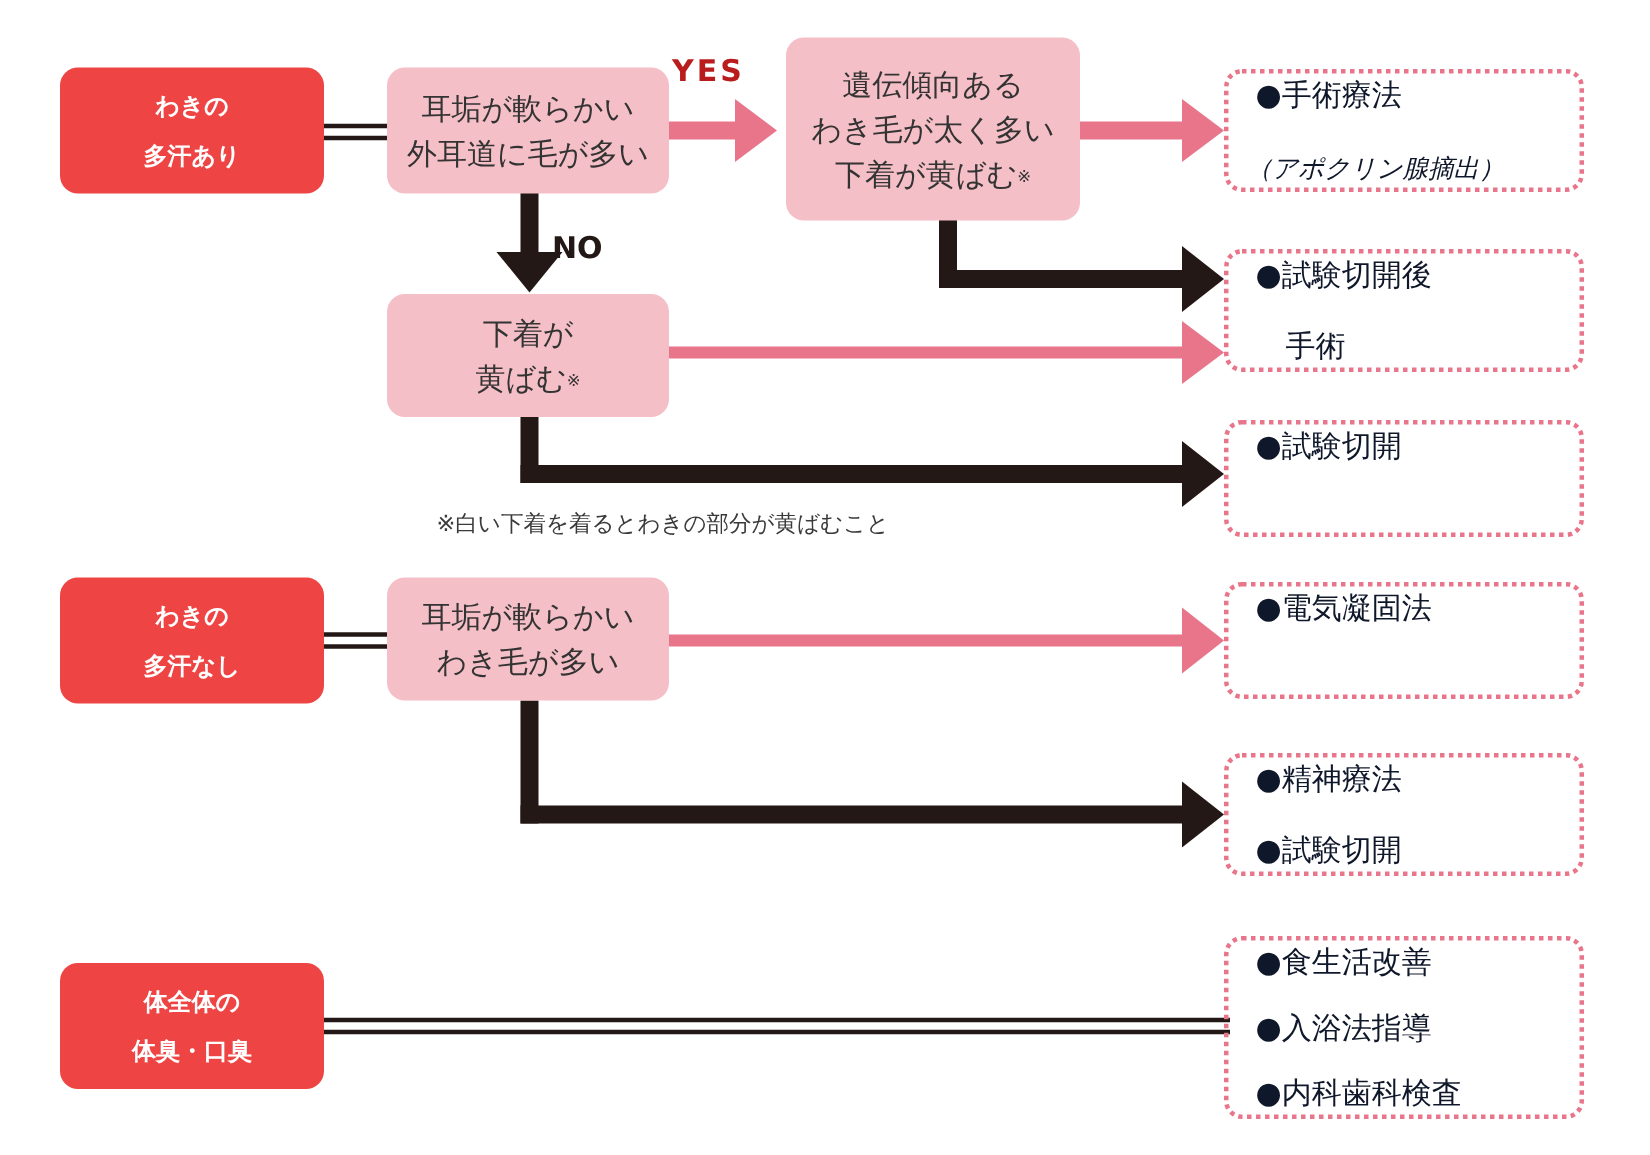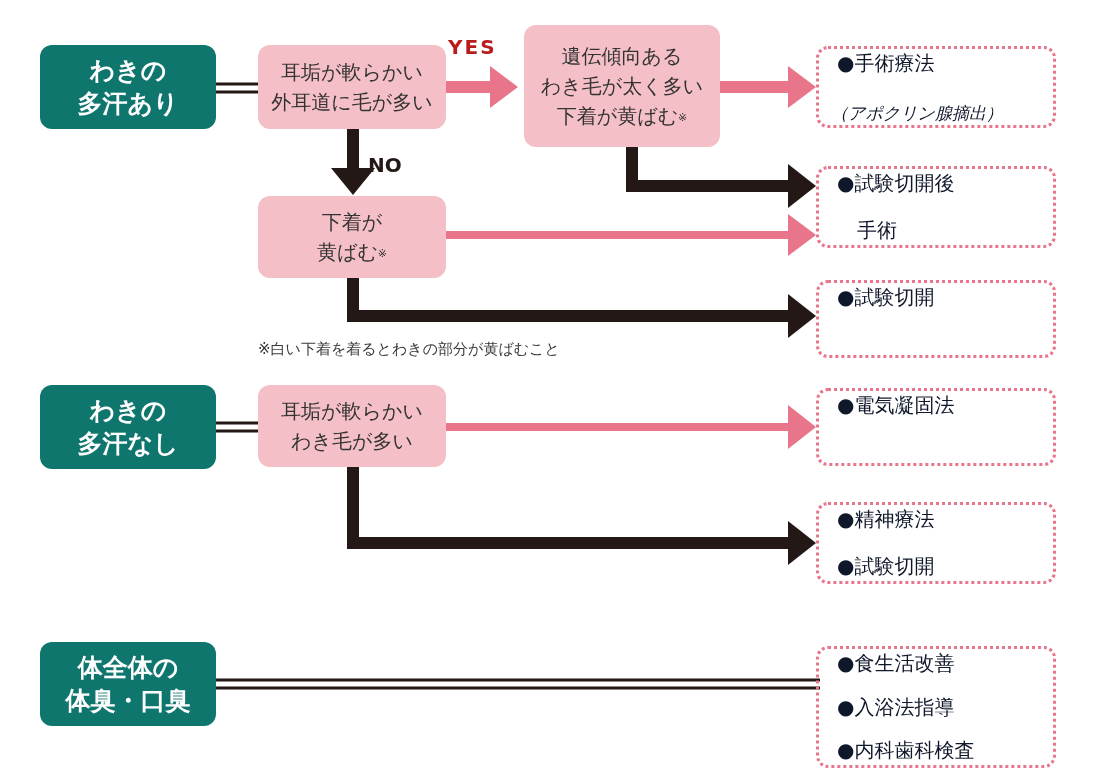--- a/index.html
+++ b/index.html
@@ -1,33 +1,33 @@
 <!DOCTYPE html>
 <html><head>
   <meta charset="utf-8">
   <style>
     html, body { margin: 0; padding: 0; background: #ffffff; }
     body { width: 1100px; height: 770px; position: relative; overflow: hidden;
            font-family: "DejaVu Sans", sans-serif; color: #3a3a3a; }
     svg.lines { position: absolute; left: 0; top: 0; width: 1100px; height: 770px; }
-    .dark-box { position: absolute; background: #0f766e; color: #ffffff; border-radius: 12px;
+    .dark-box { position: absolute; background: #ef4444; color: #ffffff; border-radius: 12px;
                 display: flex; flex-direction: column; align-items: center; justify-content: center;
-                font-weight: bold; font-size: 25px; line-height: 33px; text-align: center; }
+                font-weight: bold; font-size: 16px; line-height: 33px; text-align: center; }
     .pink-box { position: absolute; background: #f5bfc7; border-radius: 12px;
                 display: flex; flex-direction: column; align-items: center; justify-content: center;
                 font-size: 20px; line-height: 30px; text-align: center; color: #333; }
     .result-box { position: absolute; border: 3px dotted #e8758a; border-radius: 12px;
                   display: flex; flex-direction: column; justify-content: space-between;
                   font-size: 20px; line-height: 29px; color: #0f172a; padding-left: 18px; box-sizing: border-box; }
     .result-box .sub { font-size: 17px; line-height: 24px; margin-left: -6px; font-style: italic; }
     .sup { font-size: 11px; vertical-align: top; position: relative; top: 2px; }
     .label { position: absolute; font-weight: bold; font-size: 20px; }
     .yes { color: #b91c1c; letter-spacing: 2px; }
     .no { color: #231815; }
-    .note { position: absolute; font-size: 15px; color: #3a3a3a; }
+    .note { position: absolute; font-size: 15px; color: #3a3a3a; margin-left: 33px; }
   </style>
 </head>
 <body>
 
 <svg class="lines" viewBox="0 0 1100 770">
 
   <g>
     <line x1="215" y1="84" x2="260" y2="84" stroke="#231815" stroke-width="3"></line>
     <line x1="215" y1="92" x2="260" y2="92" stroke="#231815" stroke-width="3"></line>
   </g>
@@ -141,17 +141,17 @@
 <div class="result-box" style="left:816px;top:502px;width:240px;height:82px;">
   <span><span>●</span><span>精神療法</span></span>
   <span><span>●</span><span>試験切開</span></span>
 </div>
 
 <div class="dark-box" style="left:40px;top:642px;width:176px;height:84px;">
   <span>体全体の</span>
   <span>体臭・口臭</span>
 </div>
 
-<div class="result-box" style="left:816px;top:646px;width:240px;height:122px;">
+<div class="result-box" style="left:816px;top:624px;width:240px;height:122px;">
   <span><span>●</span><span>食生活改善</span></span>
   <span><span>●</span><span>入浴法指導</span></span>
   <span><span>●</span><span>内科歯科検査</span></span>
 </div>
 
 </body></html>

